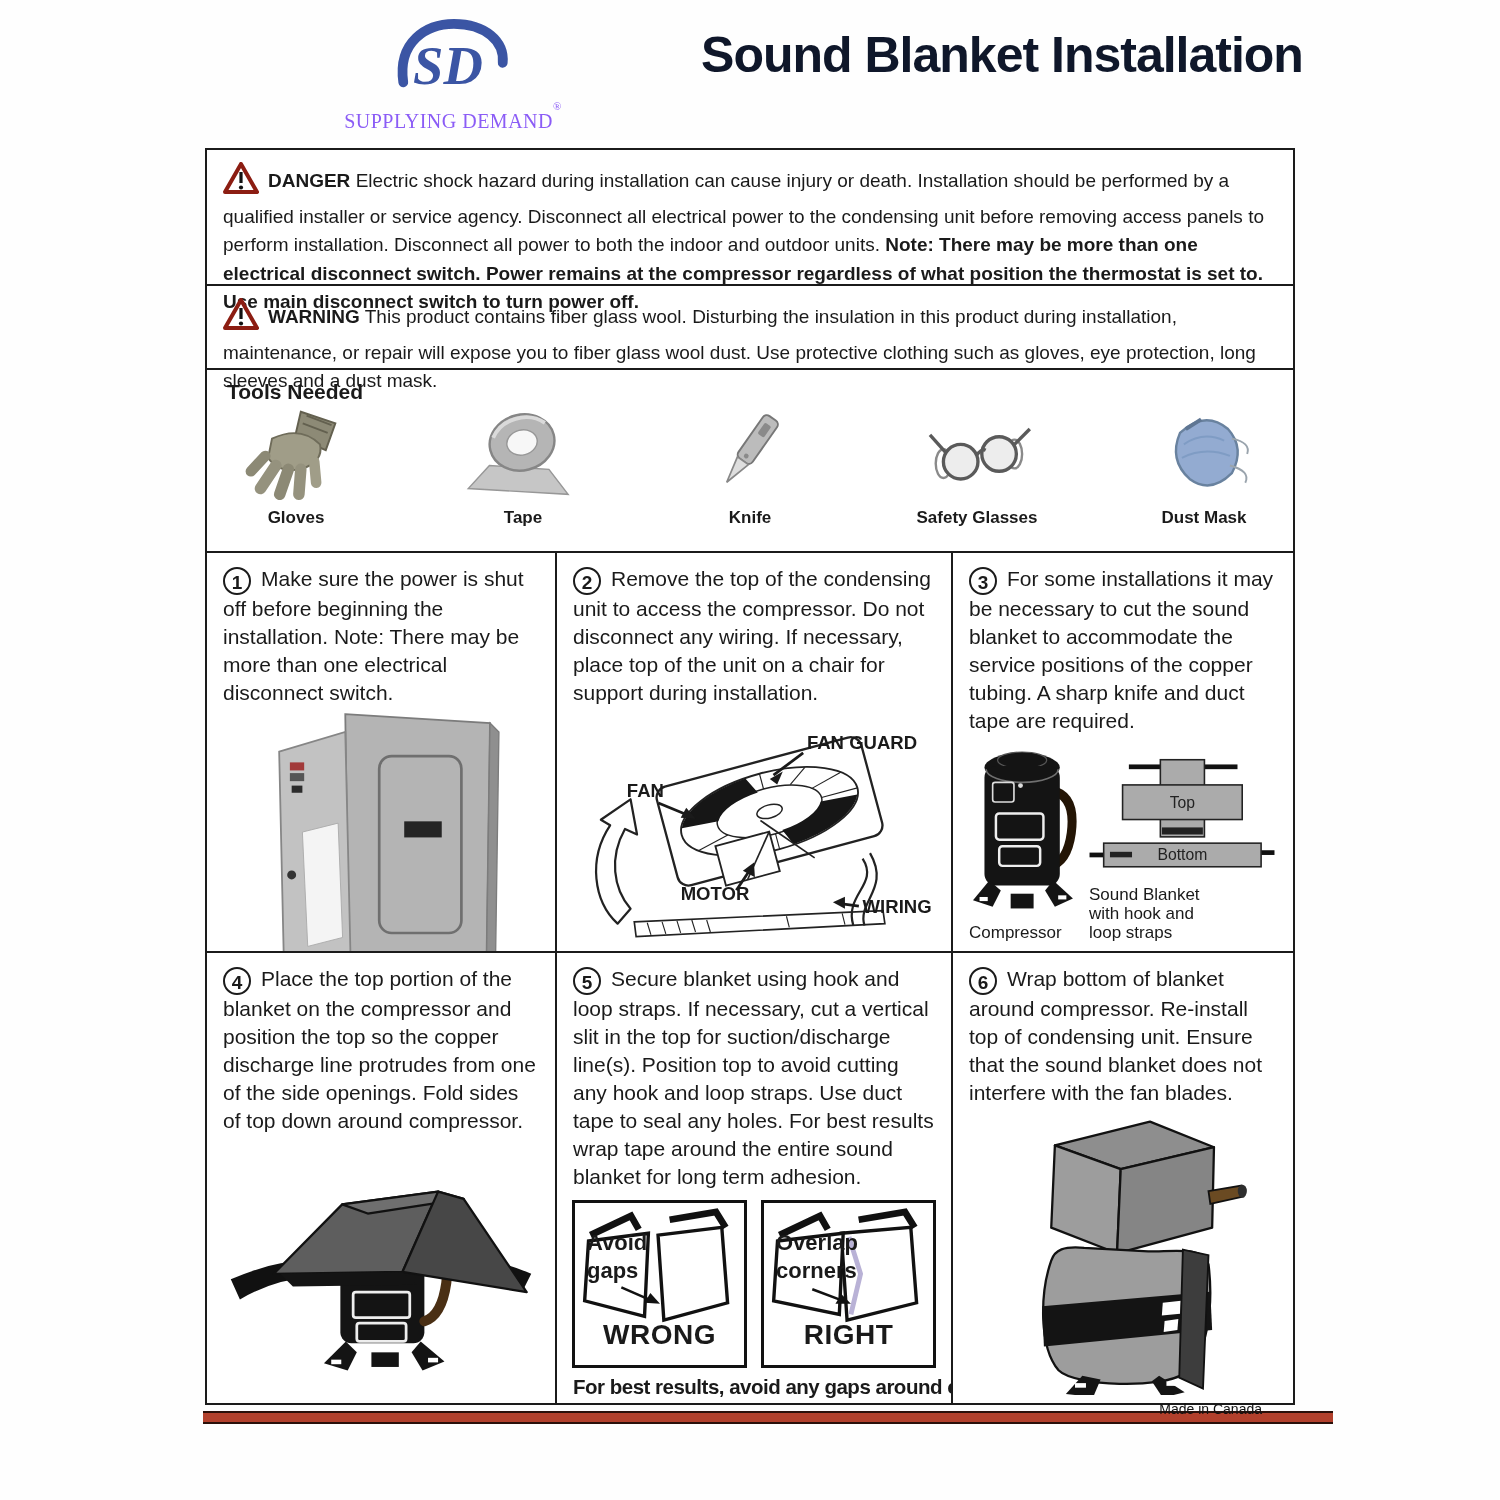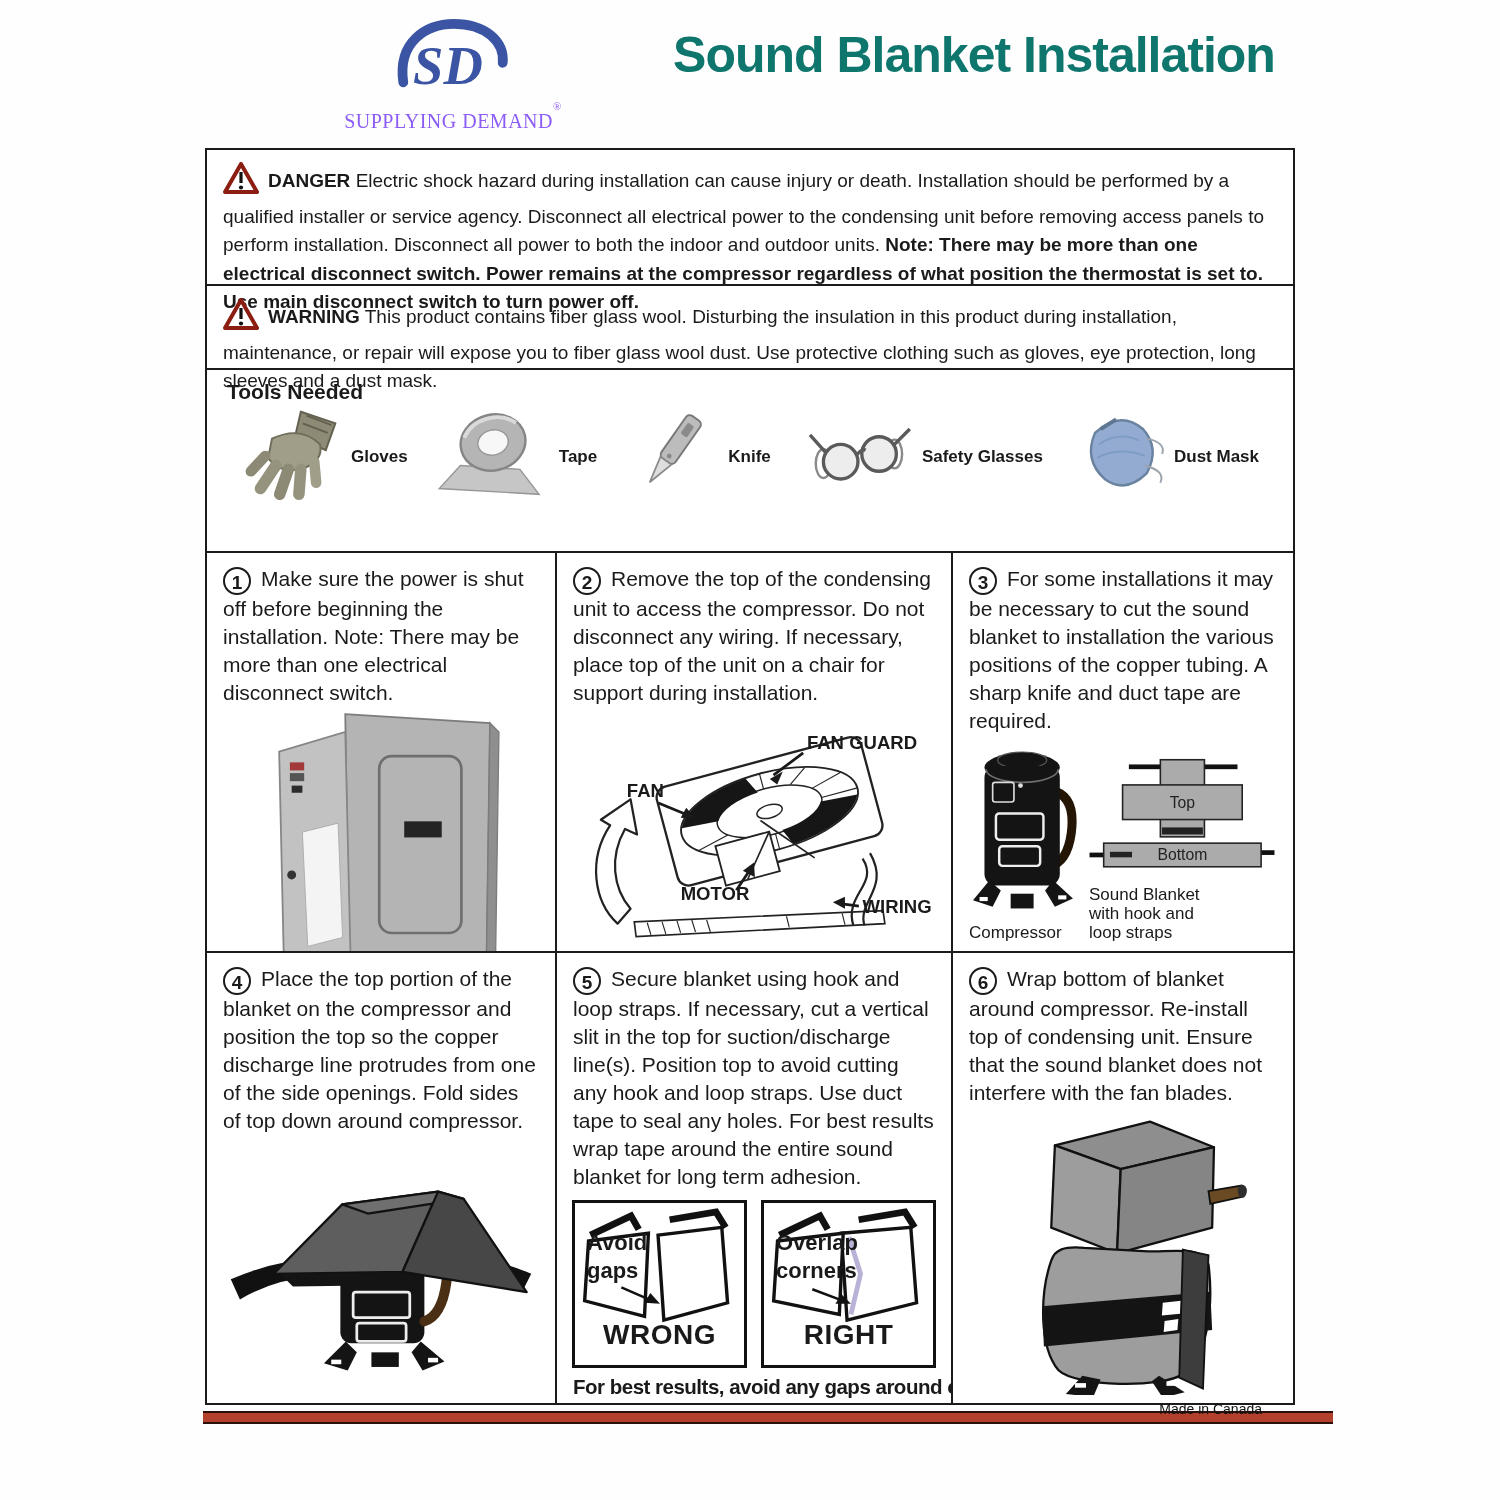--- a/index.html
+++ b/index.html
@@ -2,36 +2,36 @@
 <html><head>
 <meta charset="utf-8">
 <style>
   html,body{margin:0;padding:0;background:#e8e8e8;}
   .page{position:relative;width:1500px;height:1500px;background:#fefefe;
         font-family:"Liberation Sans",sans-serif;color:#1a1a1a;overflow:hidden;}
   
   .logo{position:absolute;left:338px;top:18px;width:230px;text-align:center;}
   .logo-name{font-family:"Liberation Serif",serif;font-size:20px;color:#8b5cf6;letter-spacing:.5px;white-space:nowrap;}
   .logo-name sup{font-size:11px;vertical-align:18px;}
-  .title{position:absolute;left:664px;top:26px;width:620px;text-align:center;
-         font-size:50px;font-weight:bold;letter-spacing:-1px;color:#0f766e;}
+  .title{position:absolute;left:692px;top:26px;width:620px;text-align:center;
+         font-size:50px;font-weight:bold;letter-spacing:-1px;color:#0f172a;}
   
   .stack{position:absolute;left:205px;top:148px;width:1090px;border:2px solid #1b1b1b;
          box-sizing:border-box;background:#fff;}
   .sec{box-sizing:border-box;padding:10px 16px;}
   .sec + .sec{border-top:2px solid #1b1b1b;}
   .danger{height:134px;}
   .warning{height:84px;}
   .toolsec{height:183px;padding:10px 20px 6px 20px;}
   .notice-text{margin:2px 0 0 0;font-size:19px;line-height:1.5;}
   .notice-text b{font-weight:bold;}
   .tri{display:inline-block;vertical-align:-7px;margin-right:9px;}
   .tools-title{margin:0 0 2px 0;font-size:21px;font-weight:bold;}
   .tools-row{display:flex;justify-content:space-between;align-items:flex-end;padding:0 14px;}
-  .tool{display:flex;flex-direction:row;align-items:center;}
+  .tool{display:flex;flex-direction:column;align-items:center;}
   .tool-label{font-size:17px;font-weight:bold;margin-top:6px;}
   
   .grid{display:grid;grid-template-columns:348px 396px 342px;grid-template-rows:398px 452px;
         border-top:2px solid #1b1b1b;}
   .cell{box-sizing:border-box;padding:12px 16px;overflow:hidden;}
   .cell.c2,.cell.c3{border-left:2px solid #1b1b1b;}
   .cell.r2{border-top:2px solid #1b1b1b;}
   .step-text{margin:0;font-size:21px;line-height:1.33;}
   .num{display:inline-block;width:28px;height:28px;line-height:28px;border:2px solid #1b1b1b;
        border-radius:50%;text-align:center;font-weight:bold;font-size:19px;margin-right:10px;
@@ -230,21 +230,21 @@
             <line x1="176" y1="192" x2="192" y2="168" stroke="#1a1a1a" stroke-width="3"></line>
             <polygon points="195,162 196,178 183,171" fill="#1a1a1a"></polygon>
             <text class="dlab" x="312" y="216">WIRING</text>
             <line x1="308" y1="209" x2="286" y2="206" stroke="#1a1a1a" stroke-width="3"></line>
             <polygon points="280,205 293,199 293,212" fill="#1a1a1a"></polygon>
           </svg>
         </div>
       </div>
 
       <div class="cell c3 r1">
-        <p class="step-text"><span class="num">3</span><span>For some installations it may be necessary to cut the sound blanket to installation the various positions of the copper tubing.  A sharp knife and duct tape are required.</span></p>
+        <p class="step-text"><span class="num">3</span><span>For some installations it may be necessary to cut the sound blanket to accommodate the service positions of the copper tubing.  A sharp knife and duct tape are required.</span></p>
         <div class="fig-row">
           <div style="width:118px;">
             <svg width="112" height="172" viewBox="0 0 135 210">
               <path d="M100,58 q30,6 24,52 q-5,36 -26,40" stroke="#241505" stroke-width="11" fill="none" stroke-linecap="round"></path>
               <ellipse cx="64" cy="30" rx="46" ry="18" fill="#141414"></ellipse>
               <ellipse cx="64" cy="21" rx="30" ry="10" fill="#141414" stroke="#555" stroke-width="1.5"></ellipse>
               <rect x="18" y="28" width="92" height="146" rx="14" fill="#141414"></rect>
               <path d="M20,32 a44,16 0 0 0 88,0" stroke="#6f6f6f" stroke-width="2" fill="none"></path>
               <rect x="28" y="48" width="26" height="24" rx="3" stroke="#ddd" stroke-width="2" fill="none"></rect>
               <circle cx="62" cy="52" r="3" fill="#ddd"></circle>

